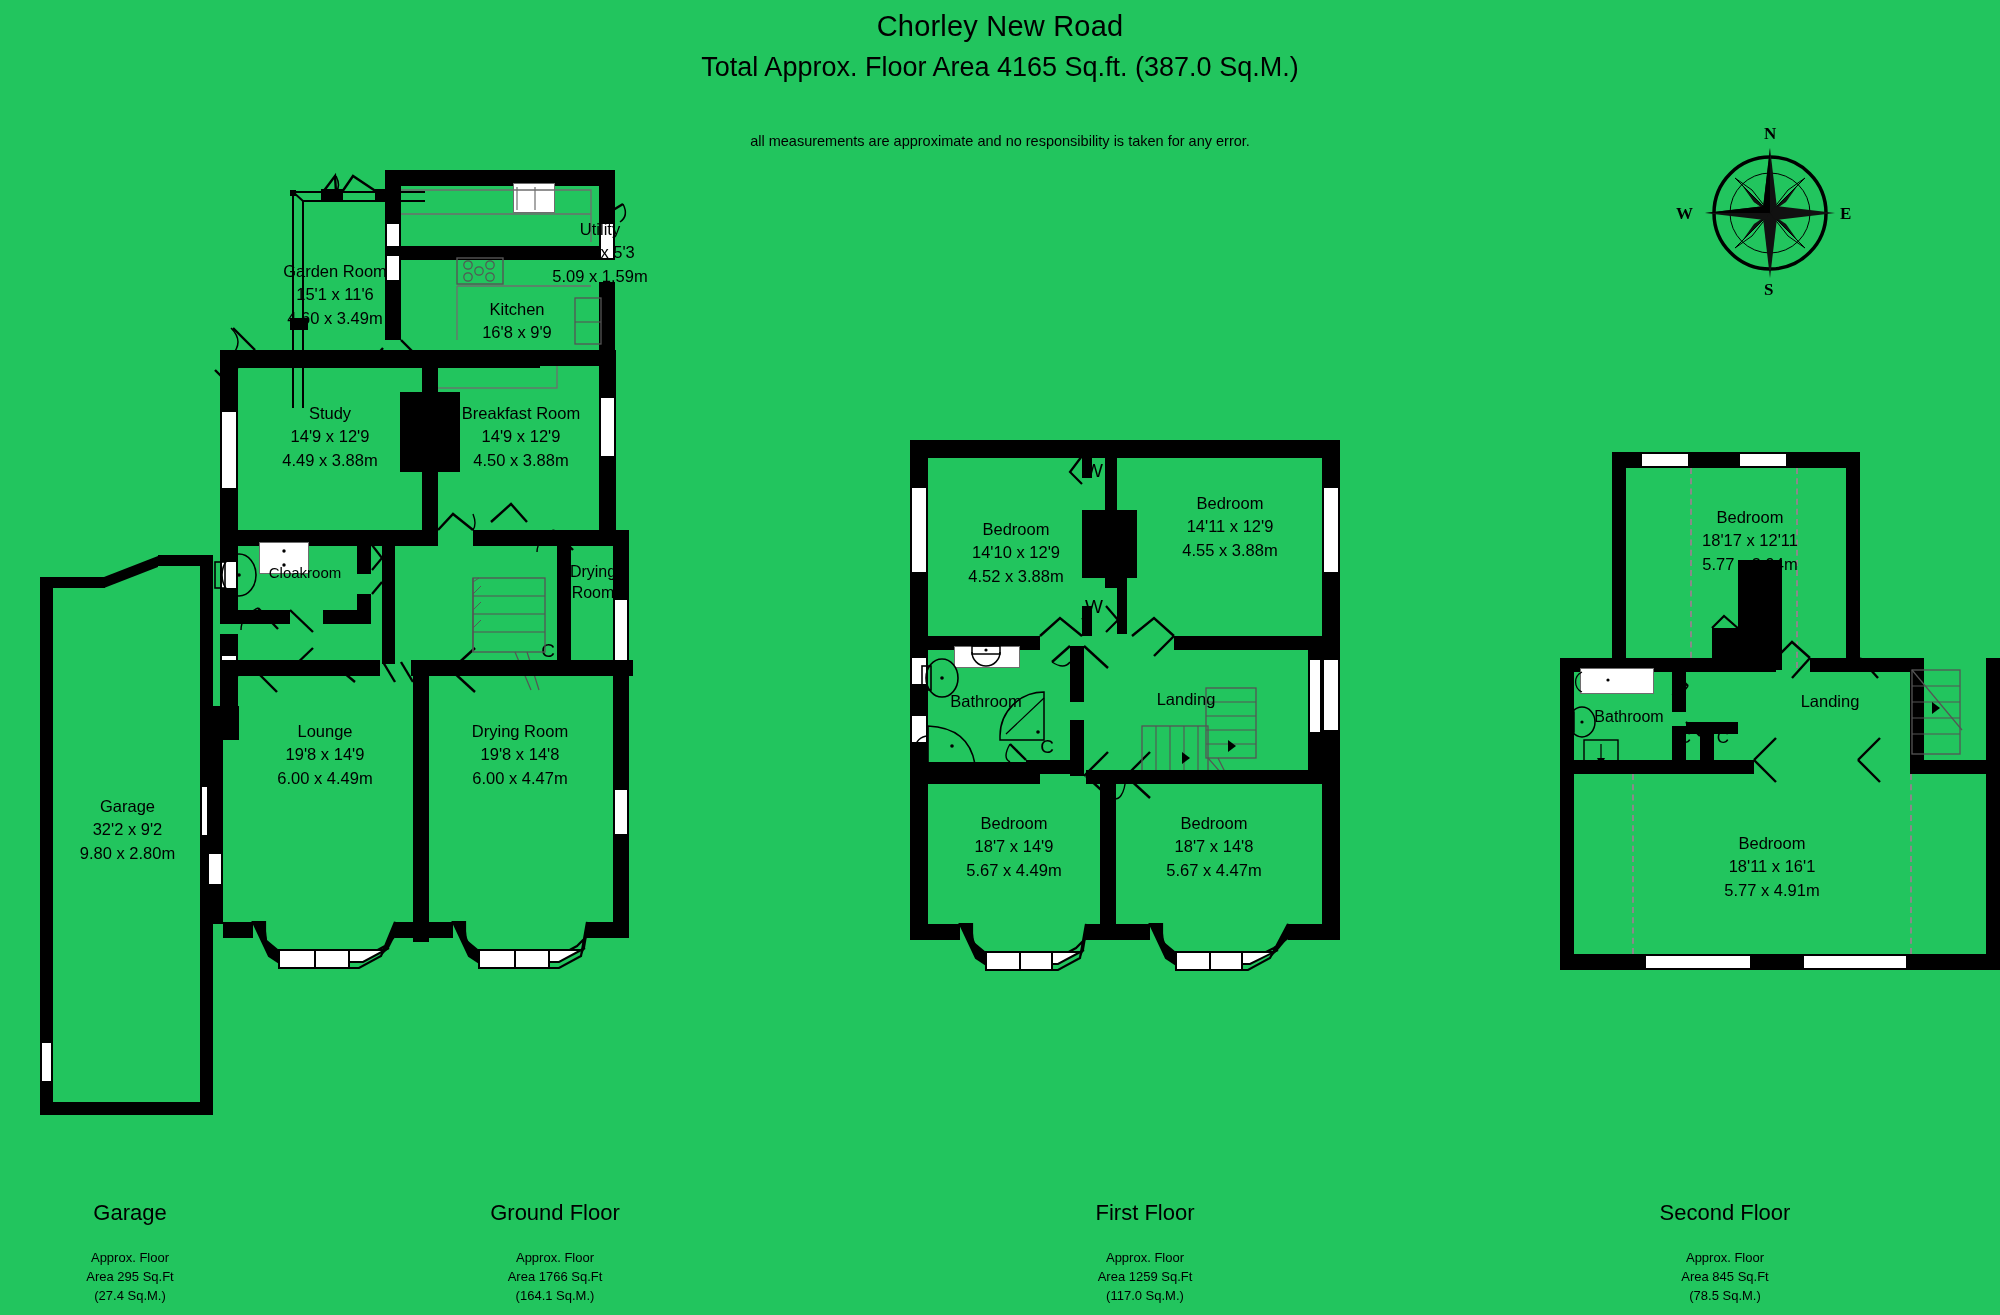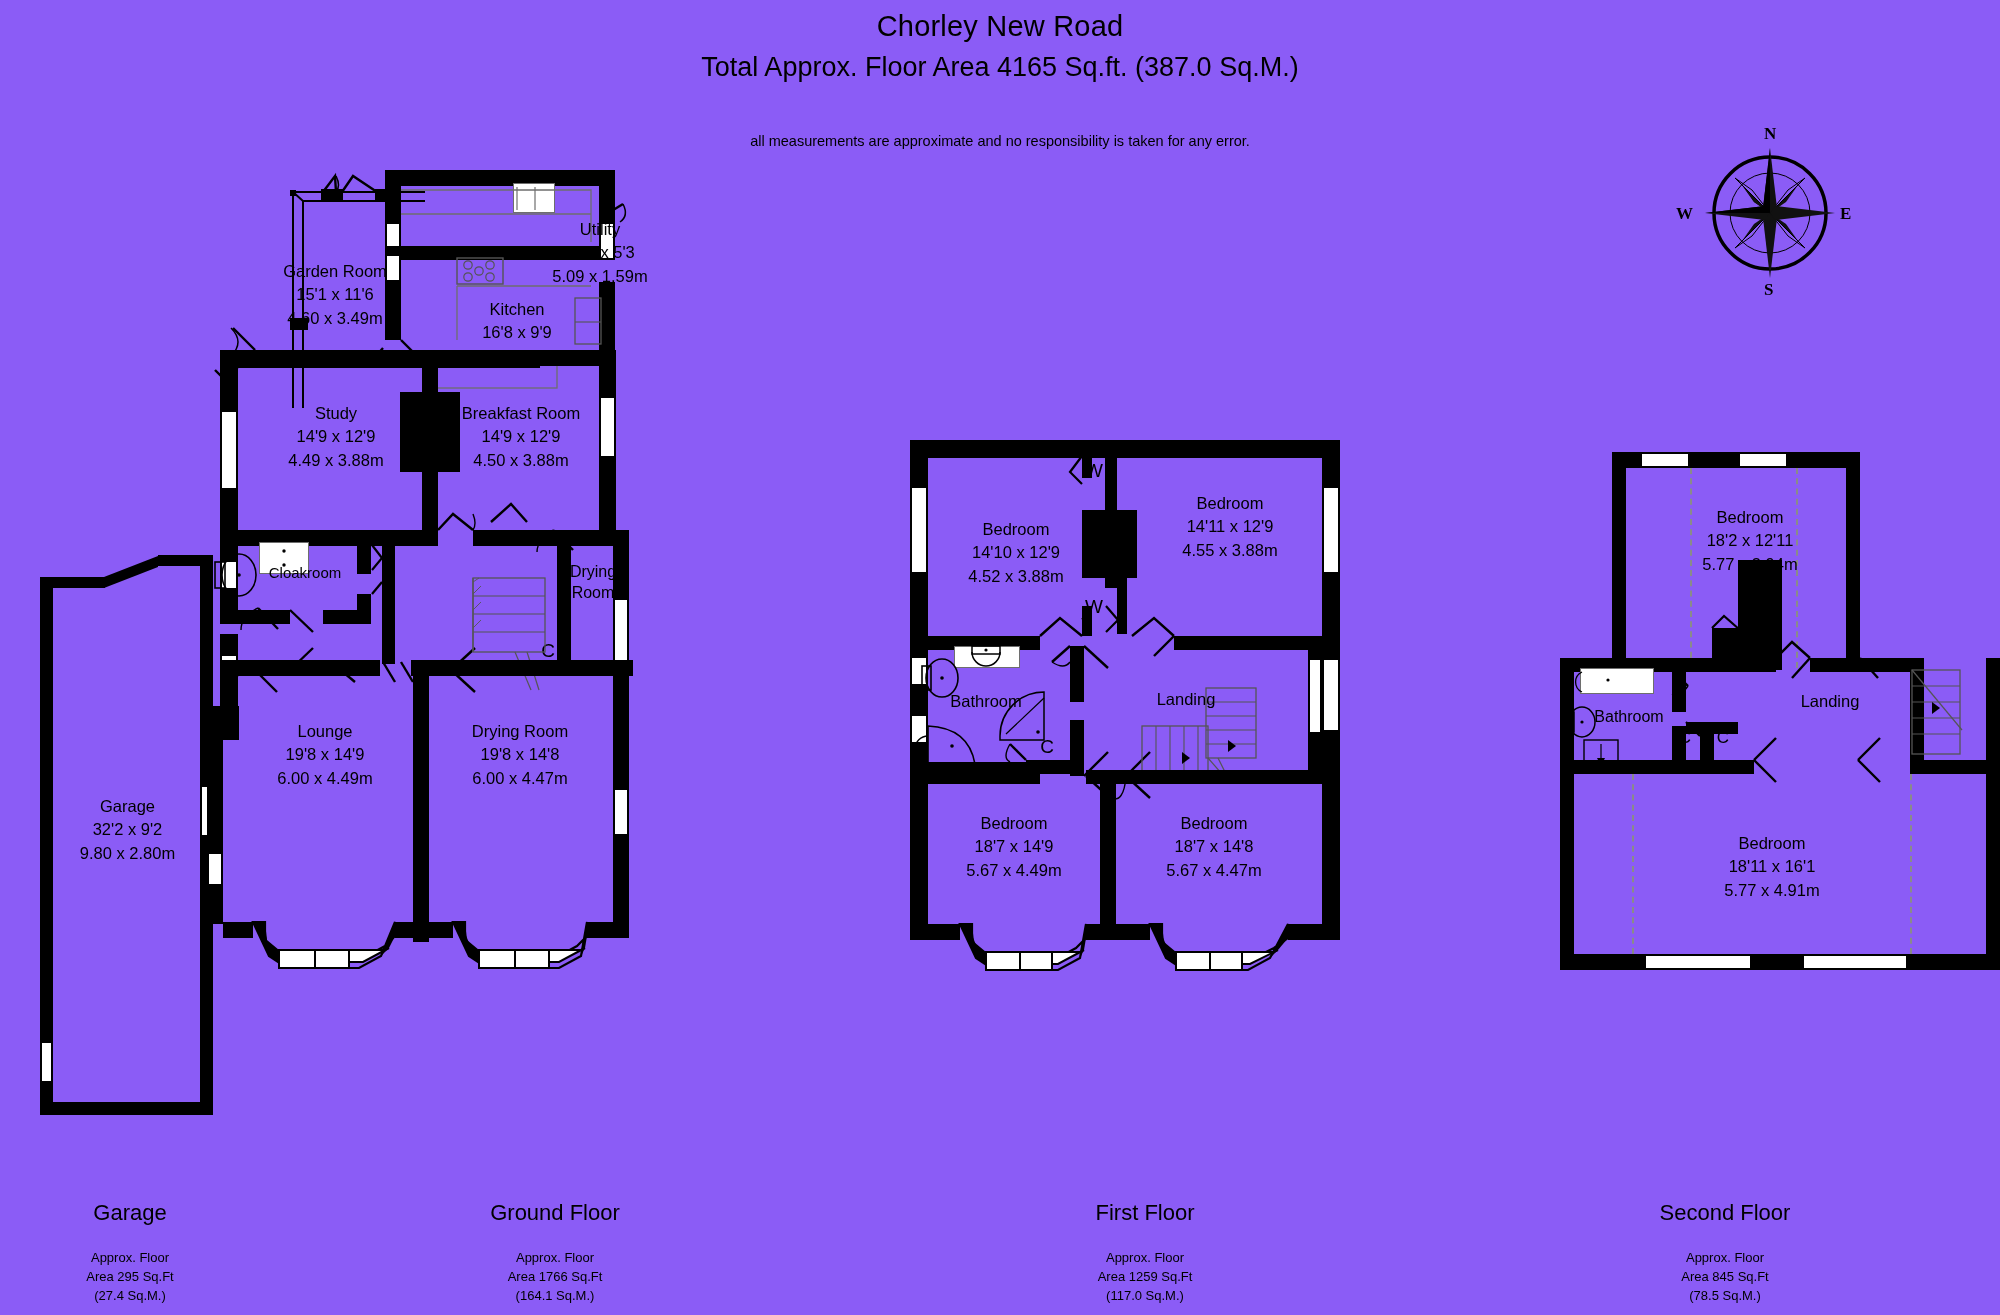--- a/index.html
+++ b/index.html
@@ -7,21 +7,21 @@
   html, body {
     margin: 0; padding: 0;
     background: #ffffff;
     font-family: "Liberation Sans", sans-serif;
     color: #000000;
   }
   #page {
     position: relative;
     width: 2000px;
     height: 1315px;
-    background: #8b5cf6;
+    background: #22c55e;
     overflow: hidden;
   }
 
   
   .hdr { position: absolute; left: 0; width: 2000px; text-align: center; }
   #title      { top: 10px;  font-size: 29px; letter-spacing: .2px; }
   #subtitle   { top: 52px;  font-size: 27px; }
   #disc1      { top: 112px; font-size: 14.5px; }
   #disc2      { top: 133px; font-size: 14.5px; }
 
@@ -194,21 +194,21 @@
     <div class="w" style="left:-15px;top:318px; width:18px; height:54px;"></div>
     <div class="w" style="left:187px;top:180px; width:16px; height:182px;"></div>
     <div class="w" style="left:165px;top:222px; width:60px; height:80px;"></div>
     <div class="w" style="left:305px;top:180px; width:76px; height:16px;"></div>
     <div class="w" style="left:364px;top:184px; width:17px; height:44px;"></div>
     <div class="win" style="left:364px;top:226px;width:17px; height:62px;"></div>
     <div class="w" style="left:364px;top:286px; width:17px; height:76px;"></div>
     <div class="w" style="left:-15px;top:360px; width:218px;height:16px;"></div>
     <div class="w" style="left:238px;top:360px; width:143px;height:16px;"></div>
 
-    <div class="lbl" style="left:16px; top:232px; width:170px;">
+    <div class="lbl" style="left:10px; top:232px; width:170px;">
       <div>Study</div>
       <div>14'9 x 12'9</div>
       <div>4.49 x 3.88m</div>
     </div>
     <div class="lbl" style="left:196px;top:232px; width:180px;">
       <div>Breakfast Room</div>
       <div>14'9 x 12'9</div>
       <div>4.50 x 3.88m</div>
     </div>
 
@@ -504,21 +504,21 @@
     <div class="wbox" style="left:148px;top:190px; width:32px;">W</div>
 
     <svg class="ov" width="440" height="700">
       <polyline points="152,188 164,176 180,190" fill="none" stroke="#000" stroke-width="2.2"></polyline>
       <polyline points="216,218 232,202 250,218" fill="none" stroke="#000" stroke-width="2.4"></polyline>
       <path d="M216,202 q-6,10 0,16" fill="none" stroke="#000" stroke-width="1.4"></path>
     </svg>
 
     <div class="lbl" style="left:100px;top:66px; width:180px;">
       <div>Bedroom</div>
-      <div>18'2 x 12'11</div>
+      <div>18'17 x 12'11</div>
       <div>5.77 x 3.94m</div>
     </div>
 
     <div class="w" style="left:0;   top:218px;width:66px;  height:14px;"></div>
     <div class="w" style="left:0;   top:218px;width:14px;  height:116px;"></div>
     <div class="w" style="left:112px;top:230px;width:14px; height:42px;"></div>
     <div class="w" style="left:112px;top:286px;width:14px; height:48px;"></div>
     <div class="w" style="left:0;   top:320px;width:112px; height:14px;"></div>
     <div class="w" style="left:140px;top:282px;width:14px; height:52px;"></div>
     <div class="w" style="left:126px;top:282px;width:52px;  height:12px;"></div>

